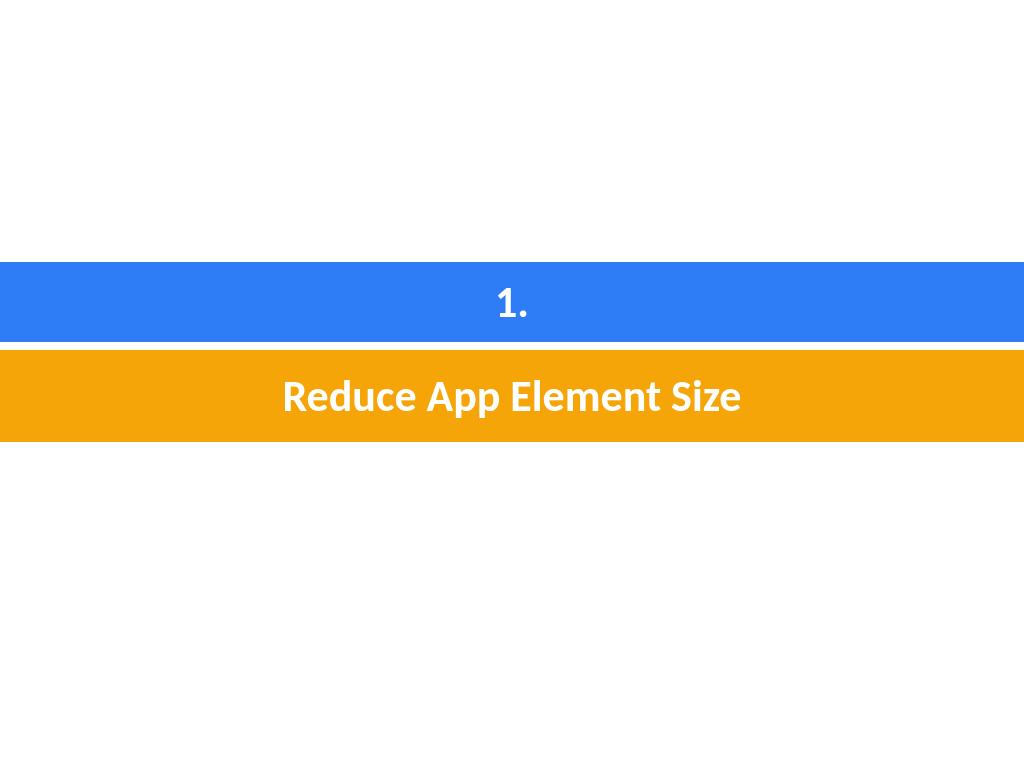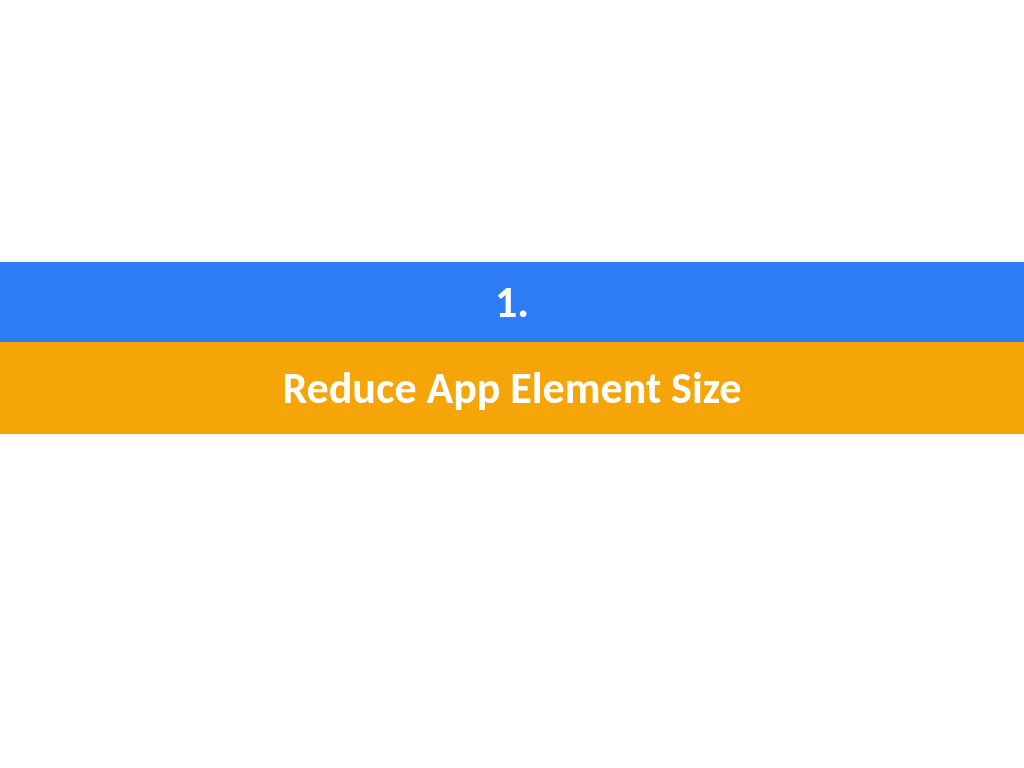--- a/index.html
+++ b/index.html
@@ -29,20 +29,21 @@
       align-items: center;
       justify-content: center;
     }
     .banner-bottom {
       width: 100%;
       height: 92px;
       background: #f5a508;
       display: flex;
       align-items: center;
       justify-content: center;
+      margin-top: 8px;
     }
     .number-text {
       color: #ffffff;
       font-size: 44px;
       font-weight: 700;
     }
     .title-text {
       color: #ffffff;
       font-size: 44px;
       font-weight: 700;

